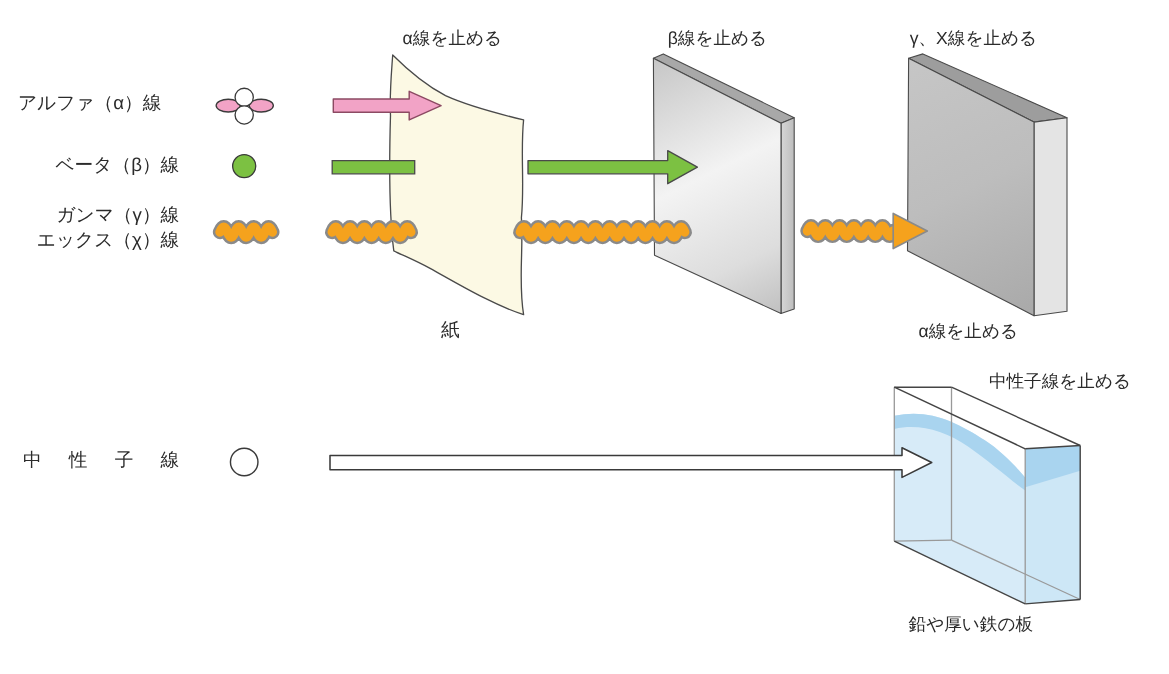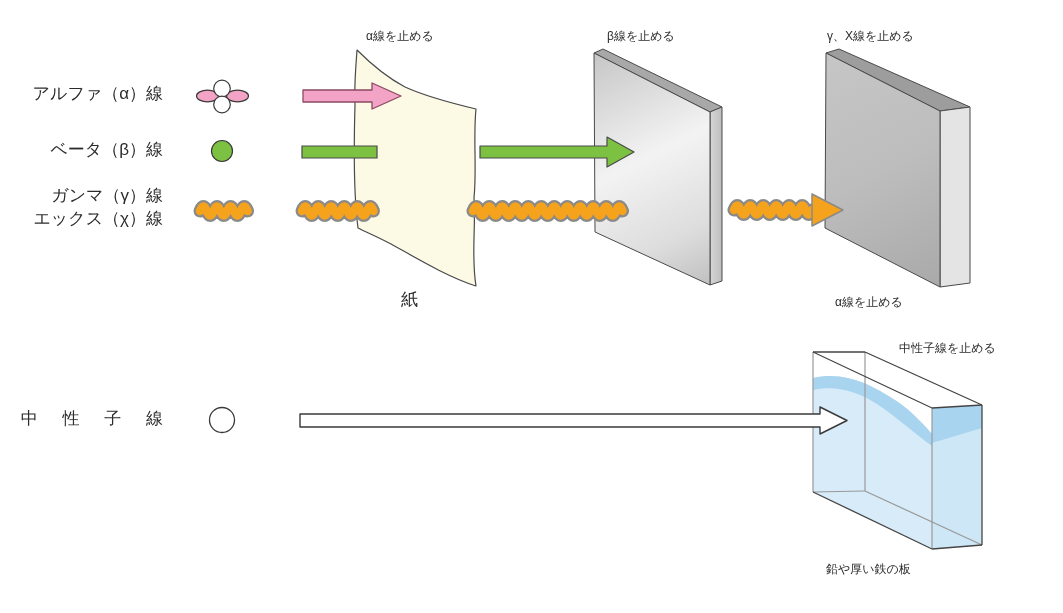--- a/index.html
+++ b/index.html
@@ -1,21 +1,21 @@
 <!DOCTYPE html>
 <html><head>
 <meta charset="utf-8">
 <style>
   html,body{margin:0;padding:0;background:#ffffff;}
   #stage{
     position:relative;width:1063px;height:613px;background:#ffffff;overflow:hidden;
     font-family:"Liberation Sans","DejaVu Sans",sans-serif;color:#2b2b2b;
   }
   #shapes{position:absolute;left:0;top:0;}
-  .lbl{position:absolute;white-space:nowrap;font-size:12px;line-height:20px;color:#2b2b2b;}
+  .lbl{position:absolute;white-space:nowrap;font-size:16px;line-height:20px;color:#2b2b2b;}
   .ray{left:0;width:163px;text-align:right;font-size:17px;}
   .ray.spread{letter-spacing:10px;width:173px;}
   .metal{line-height:22px;}
 </style>
 </head>
 <body>
 
 <div id="stage">
 
   <svg id="shapes" width="1063" height="613" viewBox="0 0 1063 613">
@@ -127,21 +127,21 @@
     <g>
       <path d="M300,414 L820,414 L820,407 L847,420.5 L820,434 L820,427 L300,427 Z" fill="#ffffff" stroke="#3a3a3a" stroke-width="1.4" stroke-linejoin="round"></path>
     </g>
   </svg>
 
   <div class="lbl" style="left:366px;top:26px;">α線を止める</div>
   <div class="lbl" style="left:607px;top:26px;">β線を止める</div>
   <div class="lbl" style="left:827px;top:26px;">γ、X線を止める</div>
   <div class="lbl" style="left:899px;top:338px;">中性子線を止める</div>
 
-  <div class="lbl ray" style="top:84px;">アルファ（α）線</div>
+  <div class="lbl ray" style="top:84px;text-align:center;">アルファ（α）線</div>
   <div class="lbl ray" style="top:140px;">ベータ（β）線</div>
   <div class="lbl ray" style="top:186px;">ガンマ（γ）線</div>
   <div class="lbl ray" style="top:209px;">エックス（χ）線</div>
   <div class="lbl ray spread" style="top:409px;">中 性 子 線</div>
 
   <div class="lbl" style="left:401px;top:290px;font-size:17px;">紙</div>
   <div class="lbl metal" style="left:578px;top:292px;">
   </div>
   <div class="lbl" style="left:835px;top:292px;">α線を止める</div>
   <div class="lbl" style="left:826px;top:559px;">鉛や厚い鉄の板</div>

